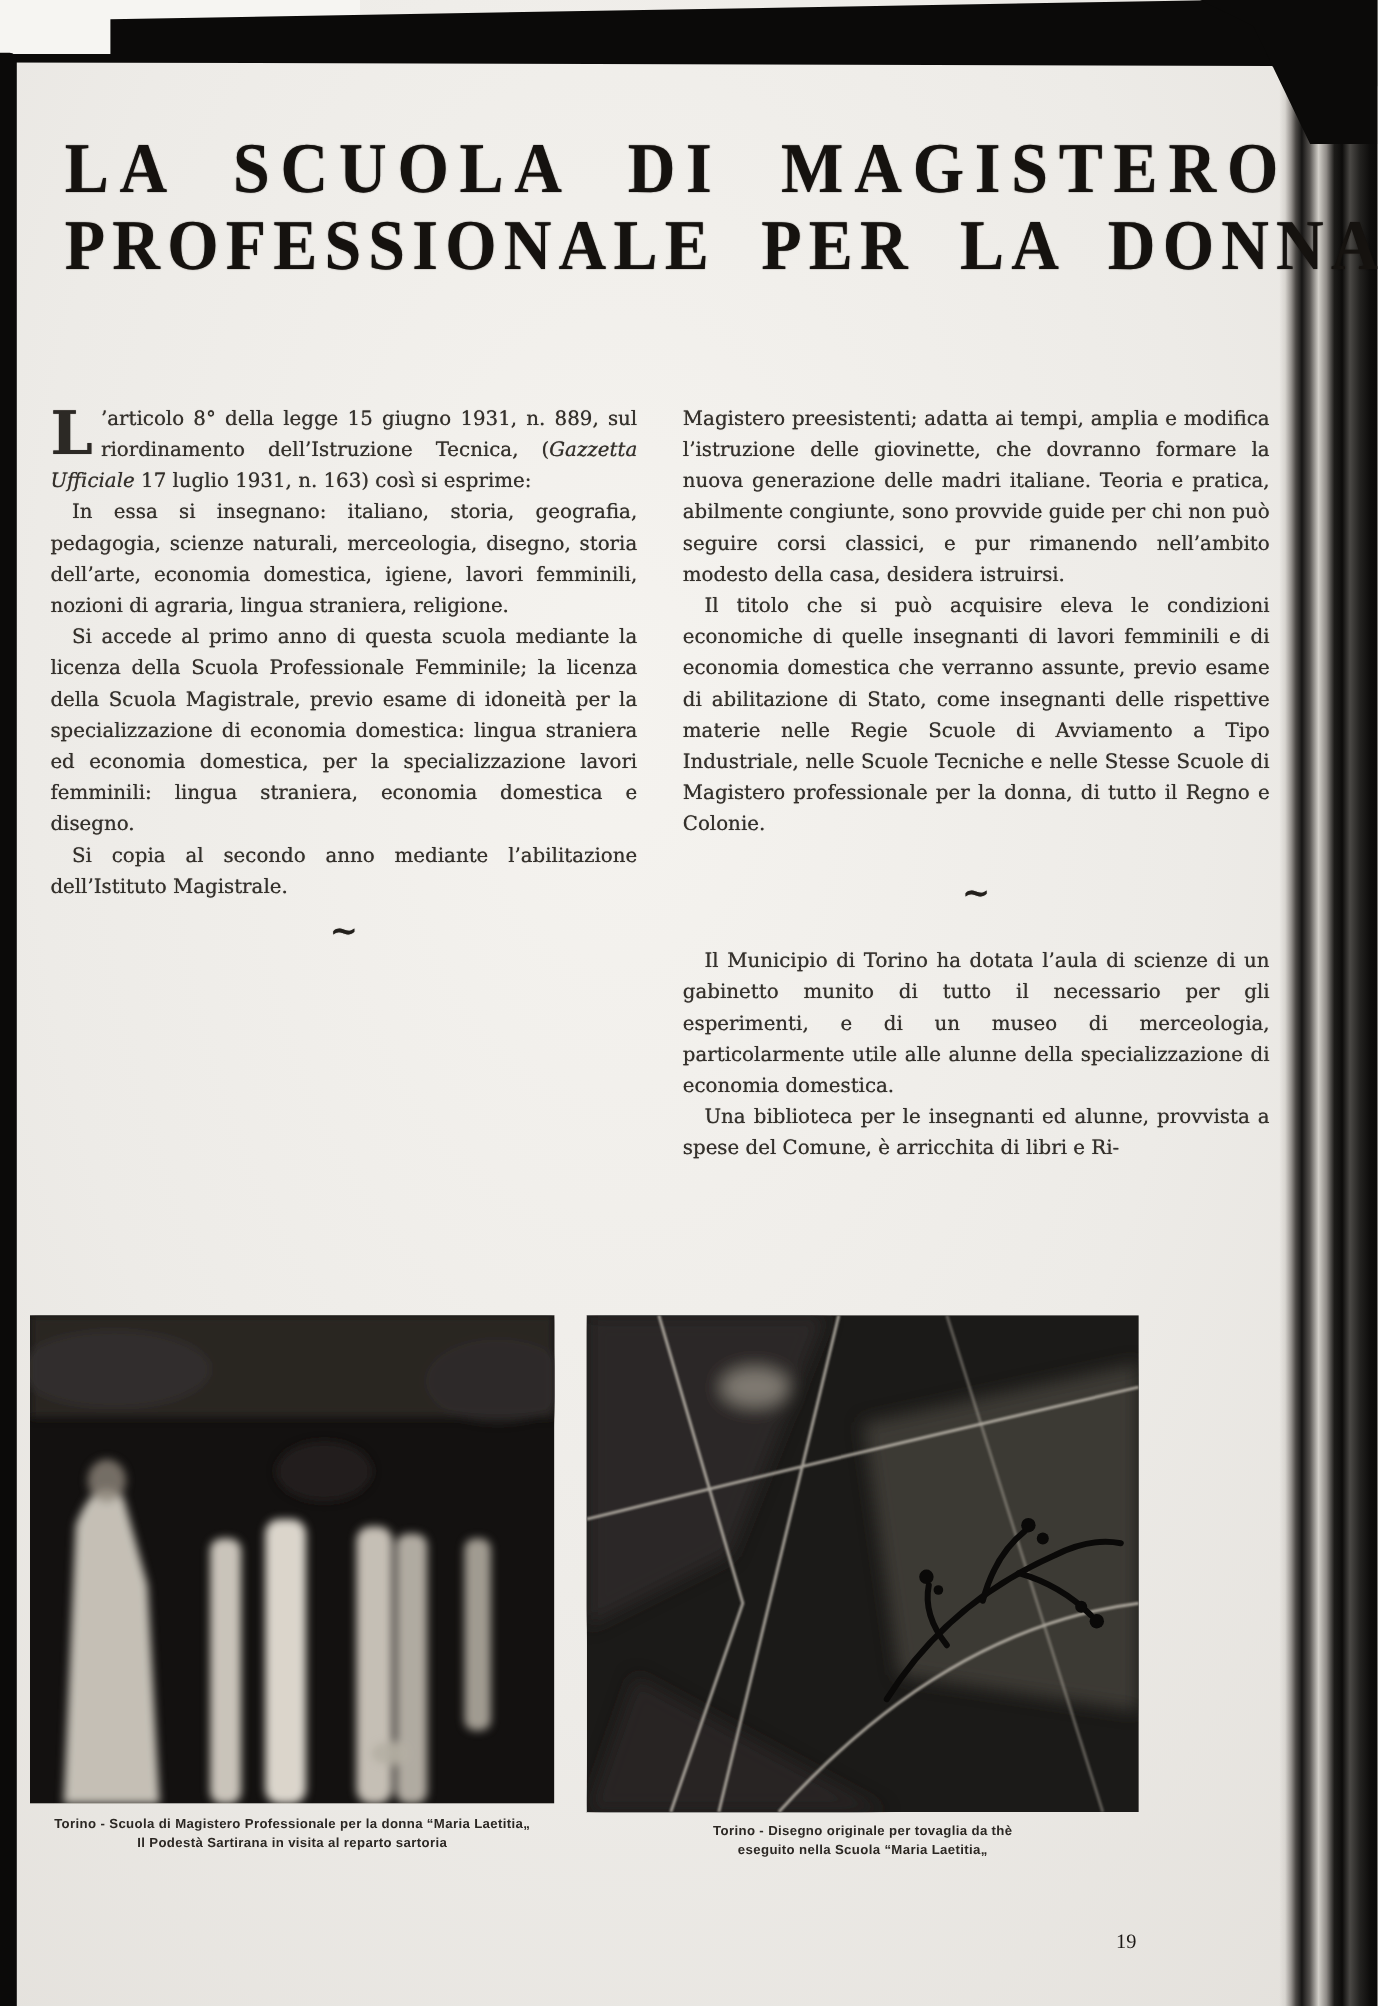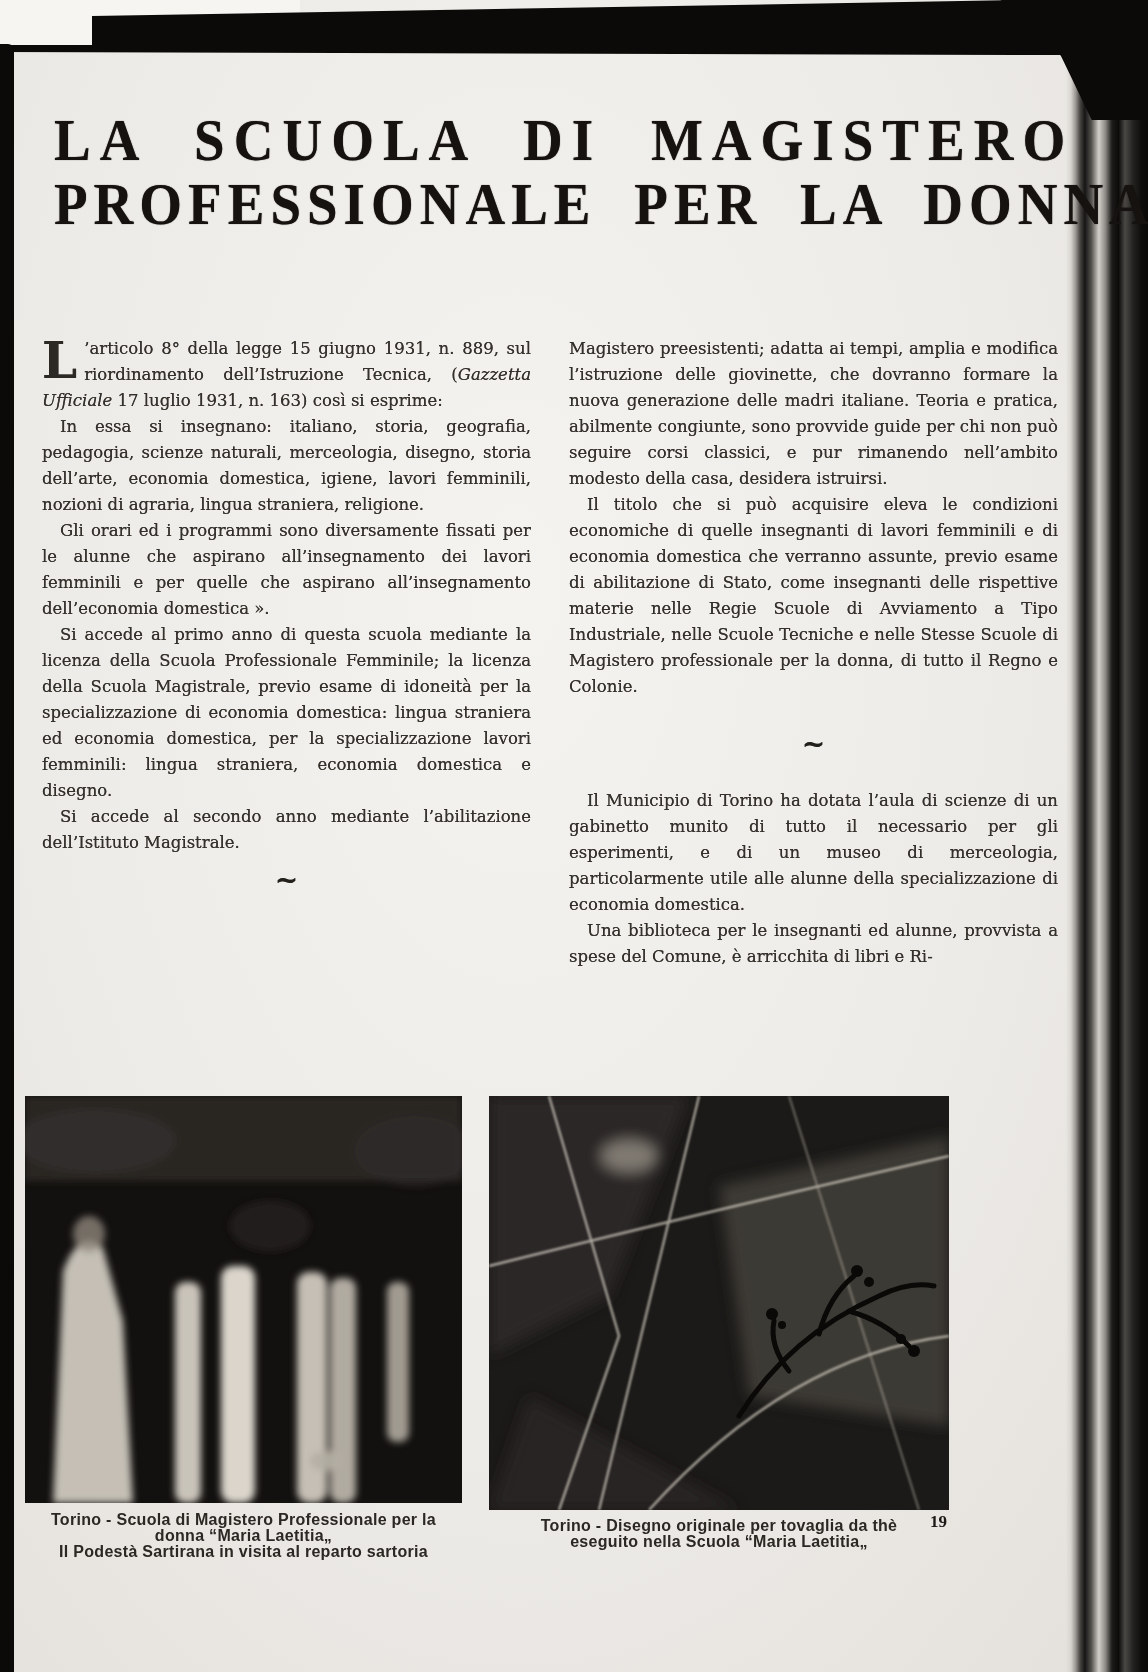--- a/index.html
+++ b/index.html
@@ -39,23 +39,23 @@
   .col p{margin:0;text-indent:18px;}
   .col p.noindent{text-indent:0;}
   .dropcap{float:left;font-size:50px;line-height:42px;padding:4px 7px 0 0;font-weight:bold;color:#2c2925;}
   .divider{text-align:center;font-weight:bold;font-size:28px;line-height:28px;color:#23201c;
            margin:10px 0 8px 0;letter-spacing:0;}
   .divider.wide{margin:30px 0 30px 0;}
   
   .photo{position:absolute;display:block;}
   .caption{position:absolute;text-align:center;
            font-family:"Liberation Sans", sans-serif;font-weight:bold;
-           font-size:16px;line-height:16px;color:#2b2723;letter-spacing:.3px;}
-  .pageno{position:absolute;left:930px;top:1512px;font-family:"Liberation Serif", serif;
-          font-weight:bold;font-size:17px;color:#1c1916;}
+           font-size:11px;line-height:16px;color:#2b2723;letter-spacing:.3px;}
+  .pageno{position:absolute;left:930px;top:1608px;font-family:"Liberation Serif", serif;
+          font-weight:normal;font-size:17px;color:#1c1916;}
 </style>
 </head>
 <body>
 
 <div id="scan">
 
   <div class="top-white"></div>
   <svg class="top-wedge" width="1148" height="72">
     <polygon points="0,45 92,45 92,16 1020,0 1148,0 1148,72 1090,72 1060,55 0,52" fill="#0b0a09"></polygon>
   </svg>
@@ -66,23 +66,22 @@
   <h1>
     <span class="t1">LA SCUOLA DI MAGISTERO</span>
     <span class="t2">PROFESSIONALE PER LA DONNA</span>
   </h1>
 
   <div class="columns">
 
     <div class="col">
       <p class="noindent"><span class="dropcap">L</span><span>’articolo 8° della legge 15 giugno 1931, n. 889, sul riordinamento dell’Istruzione Tecnica, (</span><i>Gazzetta Ufficiale</i><span> 17 luglio 1931, n. 163) così si esprime:</span></p>
       <p>In essa si insegnano: italiano, storia, geografia, pedagogia, scienze naturali, merceologia, disegno, storia dell’arte, economia domestica, igiene, lavori femminili, nozioni di agraria, lingua straniera, religione.</p>
-      <p>Gli orari ed i programmi sono diversamente fissati per le alunne che aspirano all’insegnamento dei lavori femminili e per quelle che aspirano all’insegnamento dell’economia domestica ».</p>
       <p>Si accede al primo anno di questa scuola mediante la licenza della Scuola Professionale Femminile; la licenza della Scuola Magistrale, previo esame di idoneità per la specializzazione di economia domestica: lingua straniera ed economia domestica, per la specializzazione lavori femminili: lingua straniera, economia domestica e disegno.</p>
-      <p>Si accede al secondo anno mediante l’abilitazione dell’Istituto Magistrale.</p>
+      <p>Si copia al secondo anno mediante l’abilitazione dell’Istituto Magistrale.</p>
       <div class="divider">~</div>
     </div>
 
     <div class="col">
       <p class="noindent">Magistero preesistenti; adatta ai tempi, amplia e modifica l’istruzione delle giovinette, che dovranno formare la nuova generazione delle madri italiane. Teoria e pratica, abilmente congiunte, sono provvide guide per chi non può seguire corsi classici, e pur rimanendo nell’ambito modesto della casa, desidera istruirsi.</p>
       <p>Il titolo che si può acquisire eleva le condizioni economiche di quelle insegnanti di lavori femminili e di economia domestica che verranno assunte, previo esame di abilitazione di Stato, come insegnanti delle rispettive materie nelle Regie Scuole di Avviamento a Tipo Industriale, nelle Scuole Tecniche e nelle Stesse Scuole di Magistero professionale per la donna, di tutto il Regno e Colonie.</p>
       <div class="divider wide">~</div>
       <p>Il Municipio di Torino ha dotata l’aula di scienze di un gabinetto munito di tutto il necessario per gli esperimenti, e di un museo di merceologia, particolarmente utile alle alunne della specializzazione di economia domestica.</p>
       <p>Una biblioteca per le insegnanti ed alunne, provvista a spese del Comune, è arricchita di libri e Ri-</p>
     </div>

